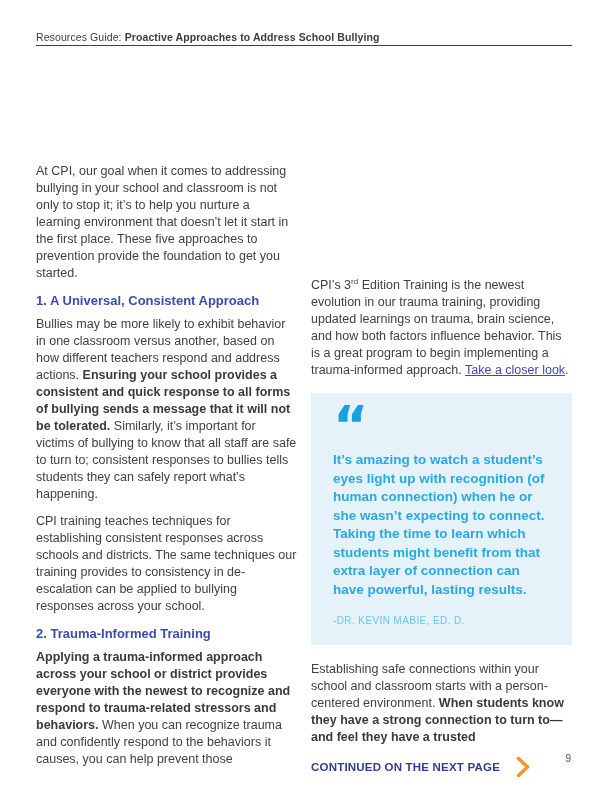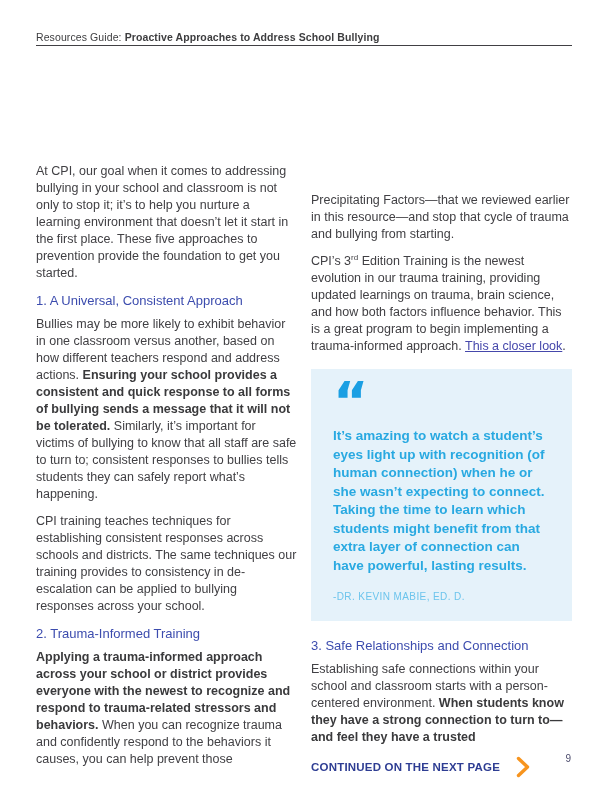--- a/index.html
+++ b/index.html
@@ -29,21 +29,21 @@
   .page-title {
     font-size:23.5px; line-height:31px; font-weight:700;
     color:var(--title_blue,#2e3d93); width:500px; letter-spacing:0.1px;
   }
   
   .columns { position:absolute; left:36px; top:163px; width:536px; display:flex; gap:14px;align-items:flex-end; }
   .col { width:261px; font-size:12.5px; line-height:17px; color:#414044; }
   .col p { margin-bottom:10px; }
   .col b { font-weight:700; color:#3a3a3c; }
   .section-heading {
-    font-size:13px; font-weight:400; color:var(--heading_blue,#3c4cae);
+    font-size:13px; font-weight:700; color:var(--heading_blue,#3c4cae);
     margin:5px 0 7px;
   }
   sup { font-size:8px; vertical-align:super; line-height:0; }
   a.doc-link { color:var(--link_blue,#4547ab); text-decoration:underline; cursor:pointer; }
   
   .quote-box {
     background:var(--quote_bg,#e5f2fa);
     margin:14px 0 16px;
     padding:10px 20px 16px 22px;
   }
@@ -91,31 +91,29 @@
 
       <h3 class="section-heading">1.  A Universal, Consistent Approach</h3>
       <p><span>Bullies may be more likely to exhibit behavior in one classroom versus another, based on how different teachers respond and address actions. </span><b>Ensuring your school provides a consistent and quick response to all forms of bullying sends a message that it will not be tolerated.</b><span> Similarly, it’s important for victims of bullying to know that all staff are safe to turn to; consistent responses to bullies tells students they can safely report what’s happening.</span></p>
       <p>CPI training teaches techniques for establishing consistent responses across schools and districts. The same techniques our training provides to consistency in de-escalation can be applied to bullying responses across your school.</p>
 
       <h3 class="section-heading">2. Trauma-Informed Training</h3>
       <p><b>Applying a trauma-informed approach across your school or district provides everyone with the newest to recognize and respond to trauma-related stressors and behaviors.</b><span> When you can recognize trauma and confidently respond to the behaviors it causes, you can help prevent those</span></p>
     </div>
 
     <div class="col">
-      <p>Precipitating Factors—that we reviewed earlier in this resource—and stop that cycle of trauma and bullying from starting.</p>
 
-      <p><span>CPI’s 3</span><sup>rd</sup><span> Edition Training is the newest evolution in our trauma training, providing updated learnings on trauma, brain science, and how both factors influence behavior. This is a great program to begin implementing a trauma-informed approach. </span><a class="doc-link">This a closer look</a><span>.</span></p>
+      <p><span>CPI’s 3</span><sup>rd</sup><span> Edition Training is the newest evolution in our trauma training, providing updated learnings on trauma, brain science, and how both factors influence behavior. This is a great program to begin implementing a trauma-informed approach. </span><a class="doc-link">Take a closer look</a><span>.</span></p>
 
       <div class="quote-box">
         <div class="quote-mark">“</div>
         <div class="quote-text">It’s amazing to watch a student’s eyes light up with recognition (of human connection) when he or she wasn’t expecting to connect. Taking the time to learn which students might benefit from that extra layer of connection can have powerful, lasting results.</div>
         <div class="quote-attr">-DR. KEVIN MABIE, ED. D.</div>
       </div>
 
-      <h3 class="section-heading">3. Safe Relationships and Connection</h3>
       <p><span>Establishing safe connections within your school and classroom starts with a person-centered environment. </span><b>When students know they have a strong connection to turn to—and feel they have a trusted</b></p>
 
       <div class="continued">
         <span class="continued-text">CONTINUED ON THE NEXT PAGE</span>
         <span class="chevron-icon">
           <svg width="14" height="22" viewBox="0 0 14 22" aria-hidden="true">
             <path d="M2.5 2.5 L11.5 11 L2.5 19.5" fill="none" stroke="#f7941e" stroke-width="3.4" stroke-linecap="round" stroke-linejoin="round"></path>
           </svg>
         </span>
       </div>

